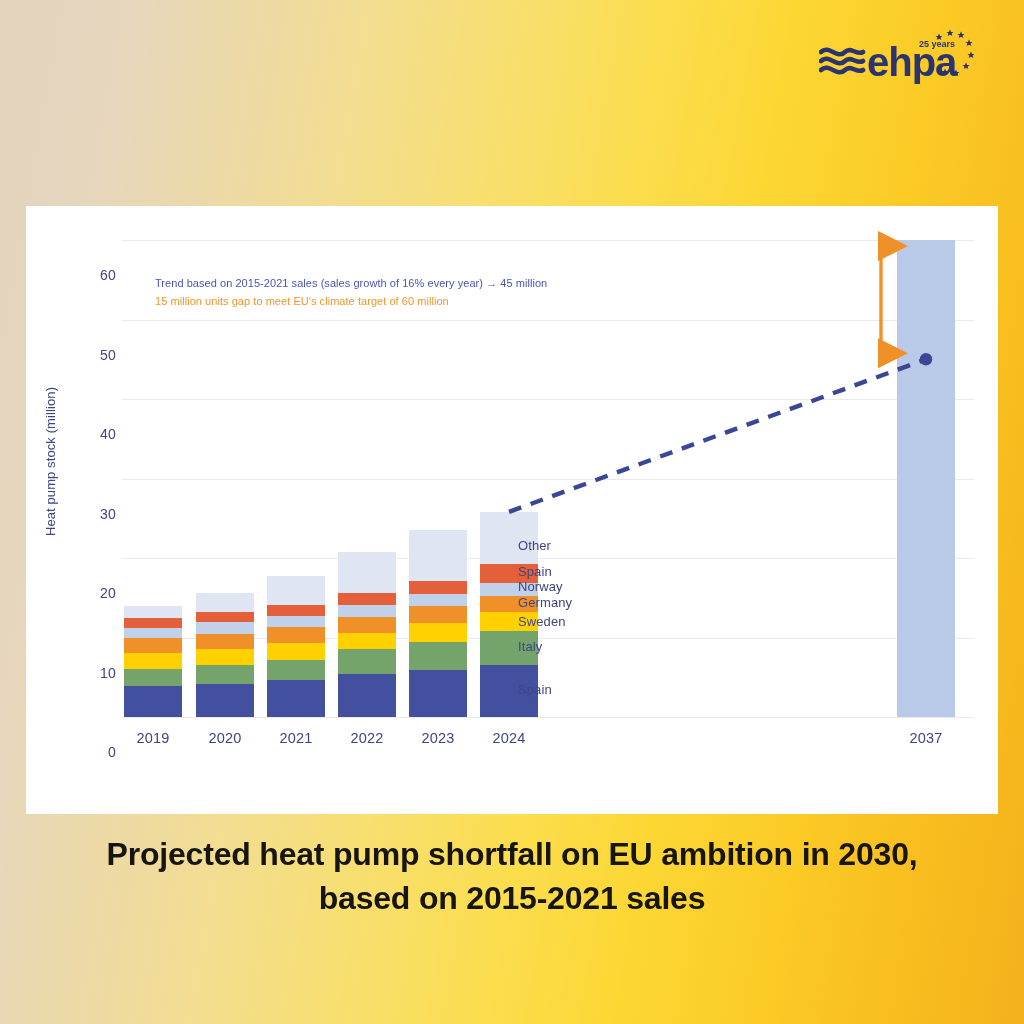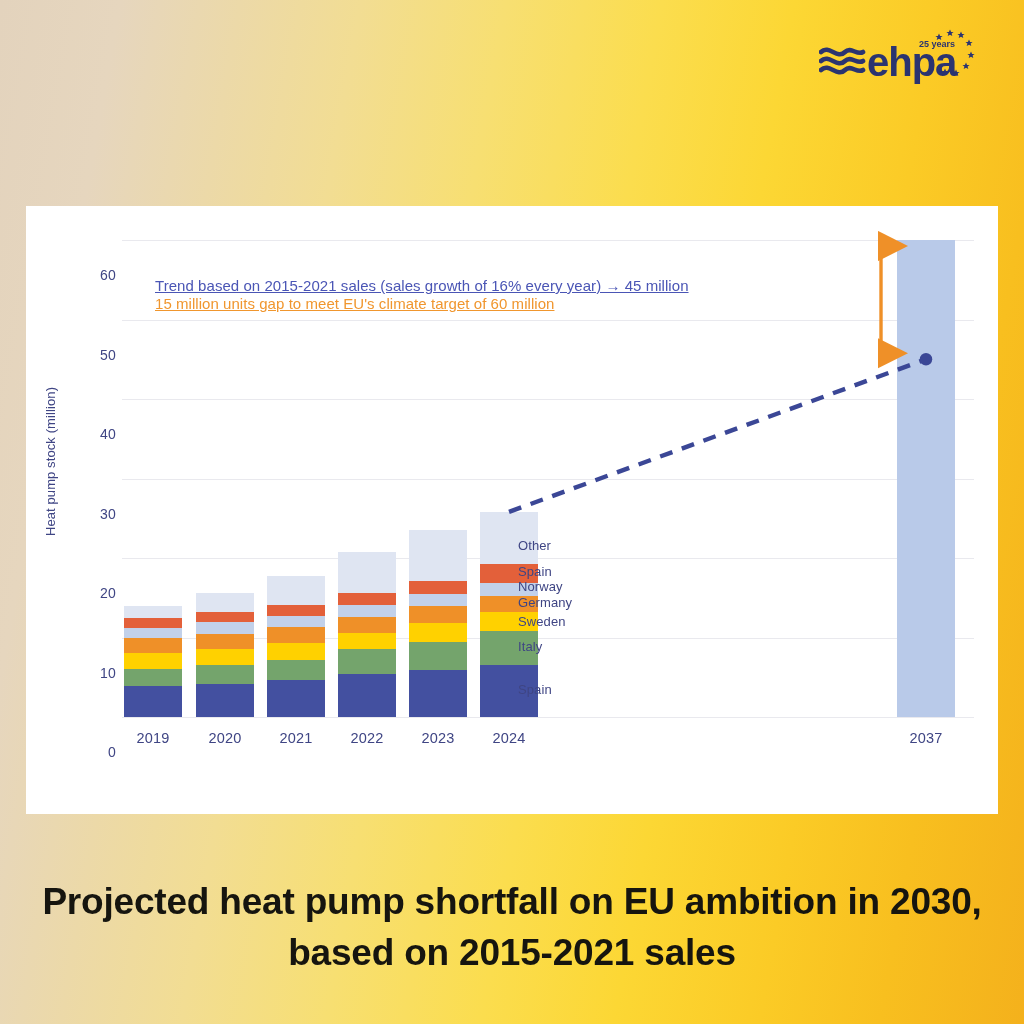--- a/index.html
+++ b/index.html
@@ -41,35 +41,35 @@
   }
 
   .bar { position:absolute; bottom:97px; }
   .seg { width:100%; }
 
   .xtick {
     position:absolute; bottom:68px; font-size:14.5px; color:#3f4584;
     text-align:center; letter-spacing:.2px;
   }
 
-  .note { position:absolute; font-size:15px; letter-spacing:.05px; white-space:nowrap;text-decoration:underline; }
+  .note { position:absolute; font-size:11px; letter-spacing:.05px; white-space:nowrap; }
   #note1 { left:129px; top:71px; color:#4a55b5; }
   #note2 { left:129px; top:89px; color:#f0962e; }
 
   .legend-label {
     position:absolute; font-size:13px; color:#3f4584; letter-spacing:.1px;
     white-space:nowrap; left:492px;
   }
 
   
   #title {
     position:absolute; left:0; top:832px; width:1024px; text-align:center;
     font-family:"Liberation Sans", sans-serif;
-    font-weight:bold; font-size:37px; line-height:1.38;
-    color:#16150f; letter-spacing:-.2px;margin-top:44px;
+    font-weight:bold; font-size:32px; line-height:1.38;
+    color:#16150f; letter-spacing:-.2px;
   }
 </style>
 </head>
 <body>
 
 <div id="logo">
   <svg viewBox="0 0 160 62" width="160" height="62">
 
     <g fill="none" stroke="#2b3470" stroke-width="4.6" stroke-linecap="round">
       <path d="M2 28 C10 20, 18 36, 26 28 C32 22, 38 32, 44 28"></path>

